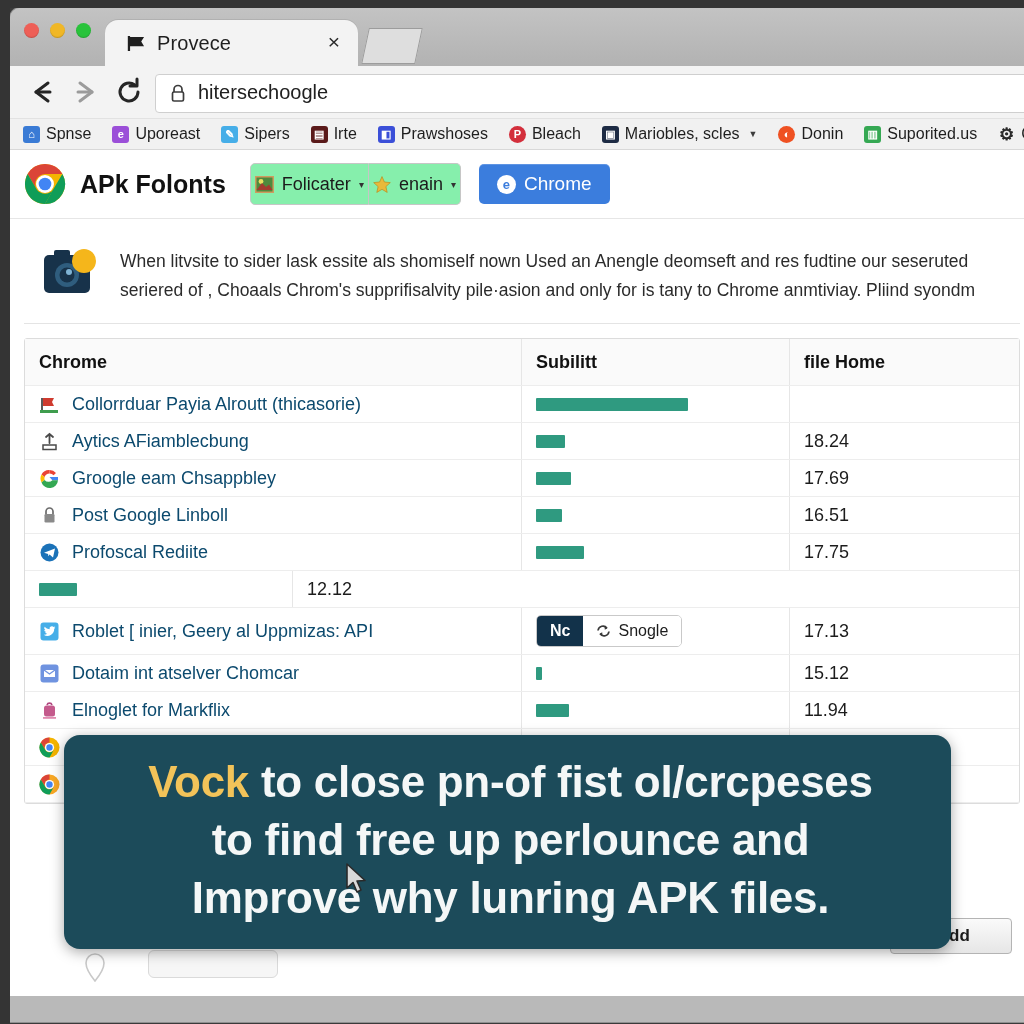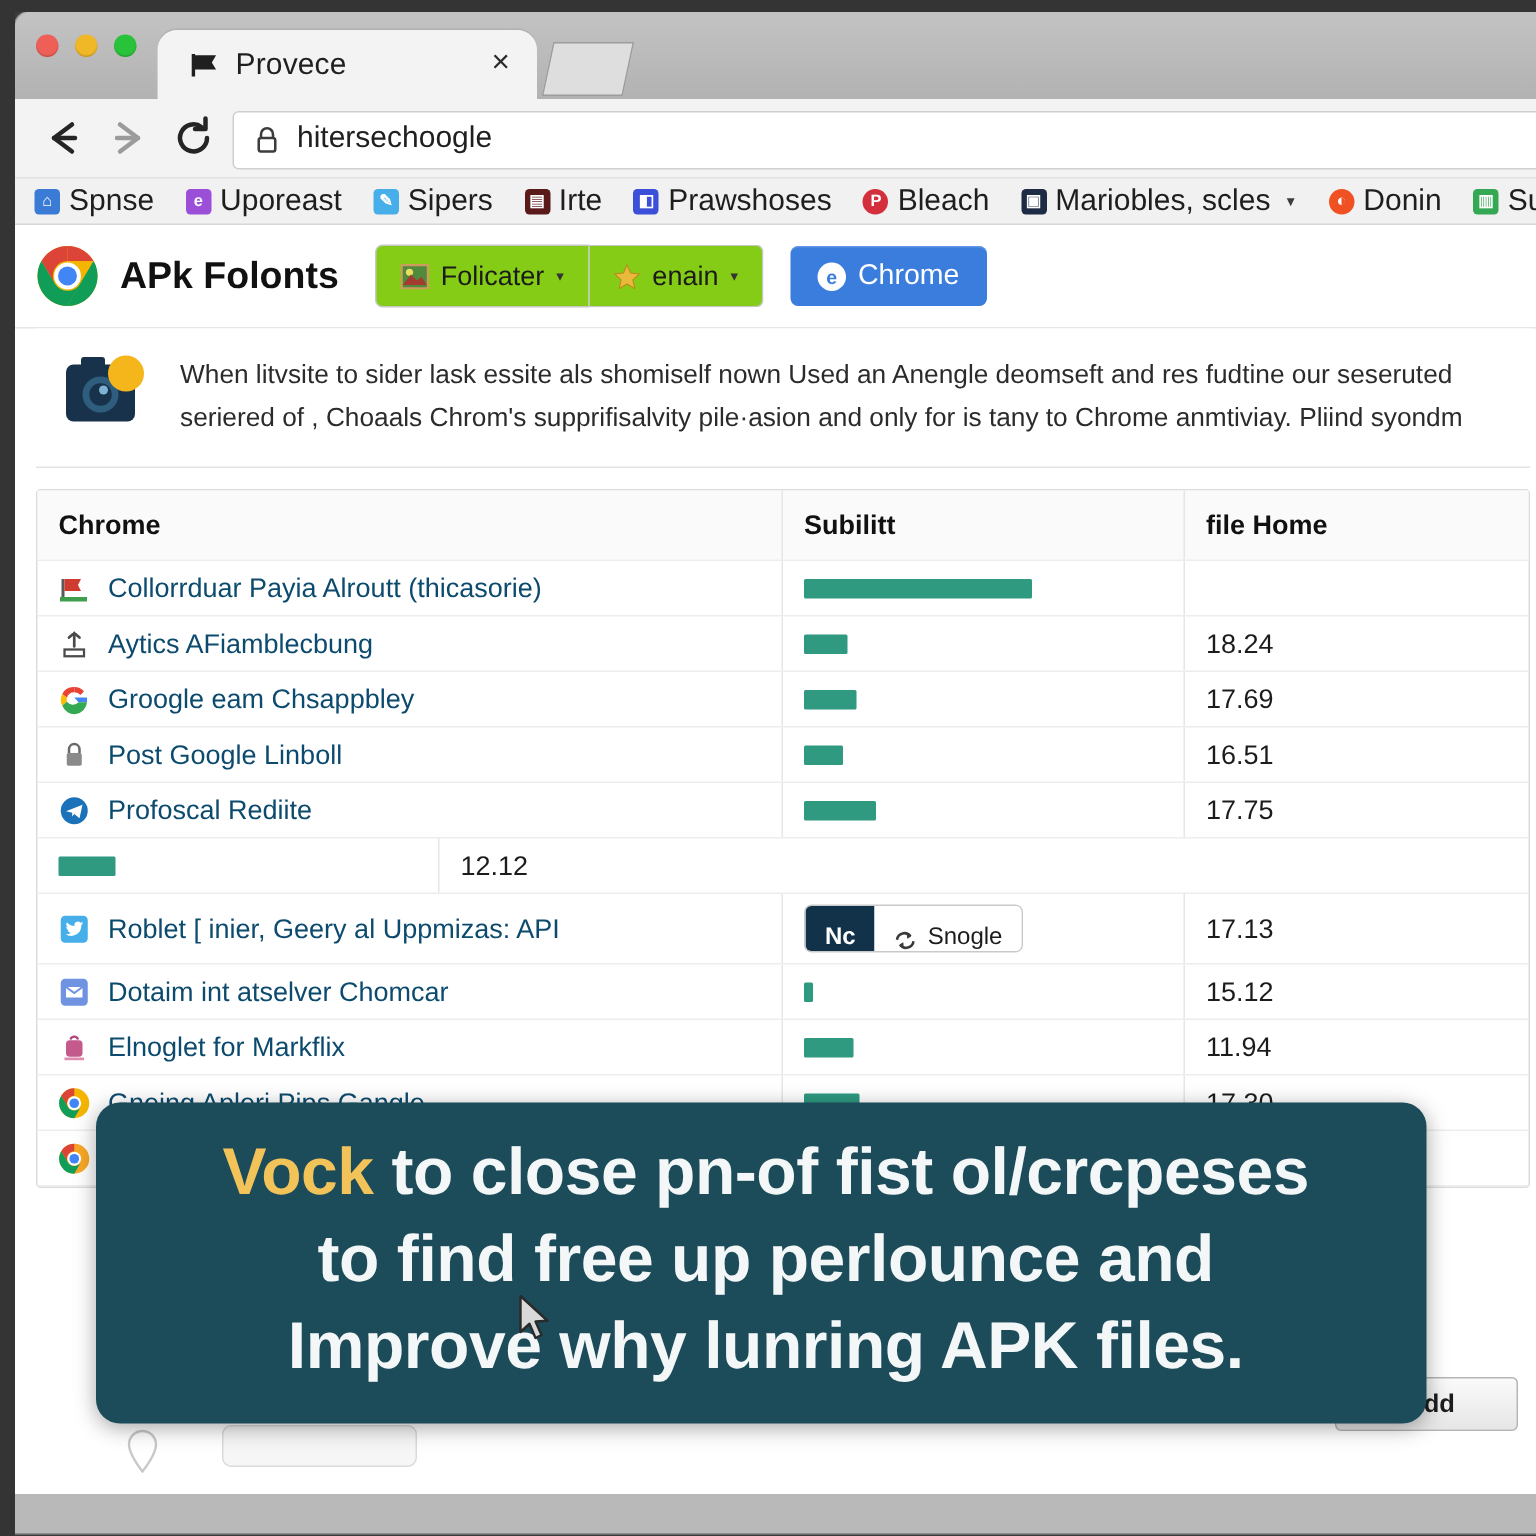--- a/index.html
+++ b/index.html
@@ -73,42 +73,42 @@
   }
 
   
   .bookmarks{
     position:relative;height:30px;background:#f1f1f1;
     border-bottom:1px solid #d8d8d8;
     display:flex;align-items:center;padding-left:13px;gap:0;
     white-space:nowrap;overflow:hidden;
   }
   .bm{display:flex;align-items:center;gap:6px;margin-right:21px;cursor:pointer;}
-  .bm .bmlabel{font-size:20px;color:#1e1e1e;}
+  .bm .bmlabel{font-size:16px;color:#1e1e1e;}
   .bmico{width:17px;height:17px;border-radius:3px;flex:none;position:relative;
          display:flex;align-items:center;justify-content:center;
          font-size:11px;font-weight:bold;color:#fff;line-height:1;}
   .caret{font-size:9px;color:#3c3c3c;margin-left:3px;}
 
   
   .page{position:relative;background:#fff;height:846px;}
 
   .pagehead{
     position:relative;height:68px;background:#fff;
     border-bottom:1px solid #e6e6e6;
     display:flex;align-items:center;padding-left:14px;
   }
   .chromelogo{width:42px;height:42px;flex:none;}
   .pagetitle{
     font-size:25px;font-weight:bold;color:#111;margin-left:14px;white-space:nowrap;
   }
   .tbgroup{display:flex;margin-left:24px;}
   .tbbtn{
     display:flex;align-items:center;gap:8px;
-    height:40px;padding:0 16px;background:#84cc16;
+    height:40px;padding:0 4px;background:#86efac;
     border:1px solid #c6c6c6;font-size:18px;color:#1b1b1b;
     cursor:pointer;white-space:nowrap;
   }
   .tbbtn:first-child{border-radius:5px 0 0 5px;}
   .tbbtn:last-child{border-radius:0 5px 5px 0;border-left:none;}
   .tbbtn .tbcaret{font-size:10px;color:#333;}
   .bluebtn{
     display:flex;align-items:center;gap:8px;margin-left:18px;
     height:40px;padding:0 18px;background:#3b7ddd;border-radius:5px;
     font-size:19px;color:#fff;cursor:pointer;white-space:nowrap;
@@ -117,21 +117,21 @@
   .bluebtn .cico{
     width:19px;height:19px;border-radius:50%;background:#fff;
     display:flex;align-items:center;justify-content:center;
     color:#3b7ddd;font-size:13px;font-weight:bold;flex:none;
   }
 
   
   .notice{
     position:relative;display:flex;gap:18px;
     padding:16px 14px 18px 18px;background:#fff;
-    border-bottom:1px solid #e4e4e4;margin:0 14px;
+    border-bottom:1px solid #e4e4e4;margin:12px 14px;
   }
   .noticeicon{position:relative;width:60px;height:54px;flex:none;}
   .noticetext{
     font-size:17.5px;line-height:29px;color:#2b2b2b;
     overflow:hidden;max-height:60px;
   }
 
   
   .tablewrap{margin:14px 14px 0 14px;border:1px solid #dcdcdc;border-radius:3px;background:#fff;}
   .trow{display:flex;align-items:center;border-bottom:1px solid #ededed;}
@@ -141,21 +141,21 @@
   .c-name{width:497px;display:flex;align-items:center;gap:12px;border-right:1px solid #e6e6e6;height:100%;}
   .c-bar{width:268px;border-right:1px solid #e6e6e6;height:100%;display:flex;align-items:center;}
   .c-num{width:200px;height:100%;display:flex;align-items:center;}
   .tbody .trow{height:36px;}
   .rowlabel{font-size:18px;color:#0c4a6e;}
   .rownum{font-size:18px;color:#1c1c1c;}
   .rowico{width:21px;height:21px;flex:none;display:flex;align-items:center;justify-content:center;}
   .bar{height:13px;border-radius:1px;background:#2f9a80;}
 
   .minibtns{display:flex;align-items:center;border:1px solid #c9c9c9;border-radius:5px;overflow:hidden;background:#fff;}
-  .minibtn{height:30px;display:flex;align-items:flex-end;gap:7px;padding:0 13px;font-size:16px;white-space:nowrap;cursor:pointer;}
+  .minibtn{height:30px;display:flex;align-items:center;gap:7px;padding:0 13px;font-size:16px;white-space:nowrap;cursor:pointer;}
   .minibtn.dark{background:#12324a;color:#fff;font-weight:bold;}
   .minibtn.light{background:#fff;color:#1c1c1c;}
 
   
   .etdbtn{
     position:absolute;right:22px;bottom:42px;
     height:34px;min-width:88px;padding:0 16px;
     background:linear-gradient(180deg,#fafafa,#e6e6e6);
     border:1px solid #b4b4b4;border-radius:4px;
     display:flex;align-items:center;justify-content:center;

